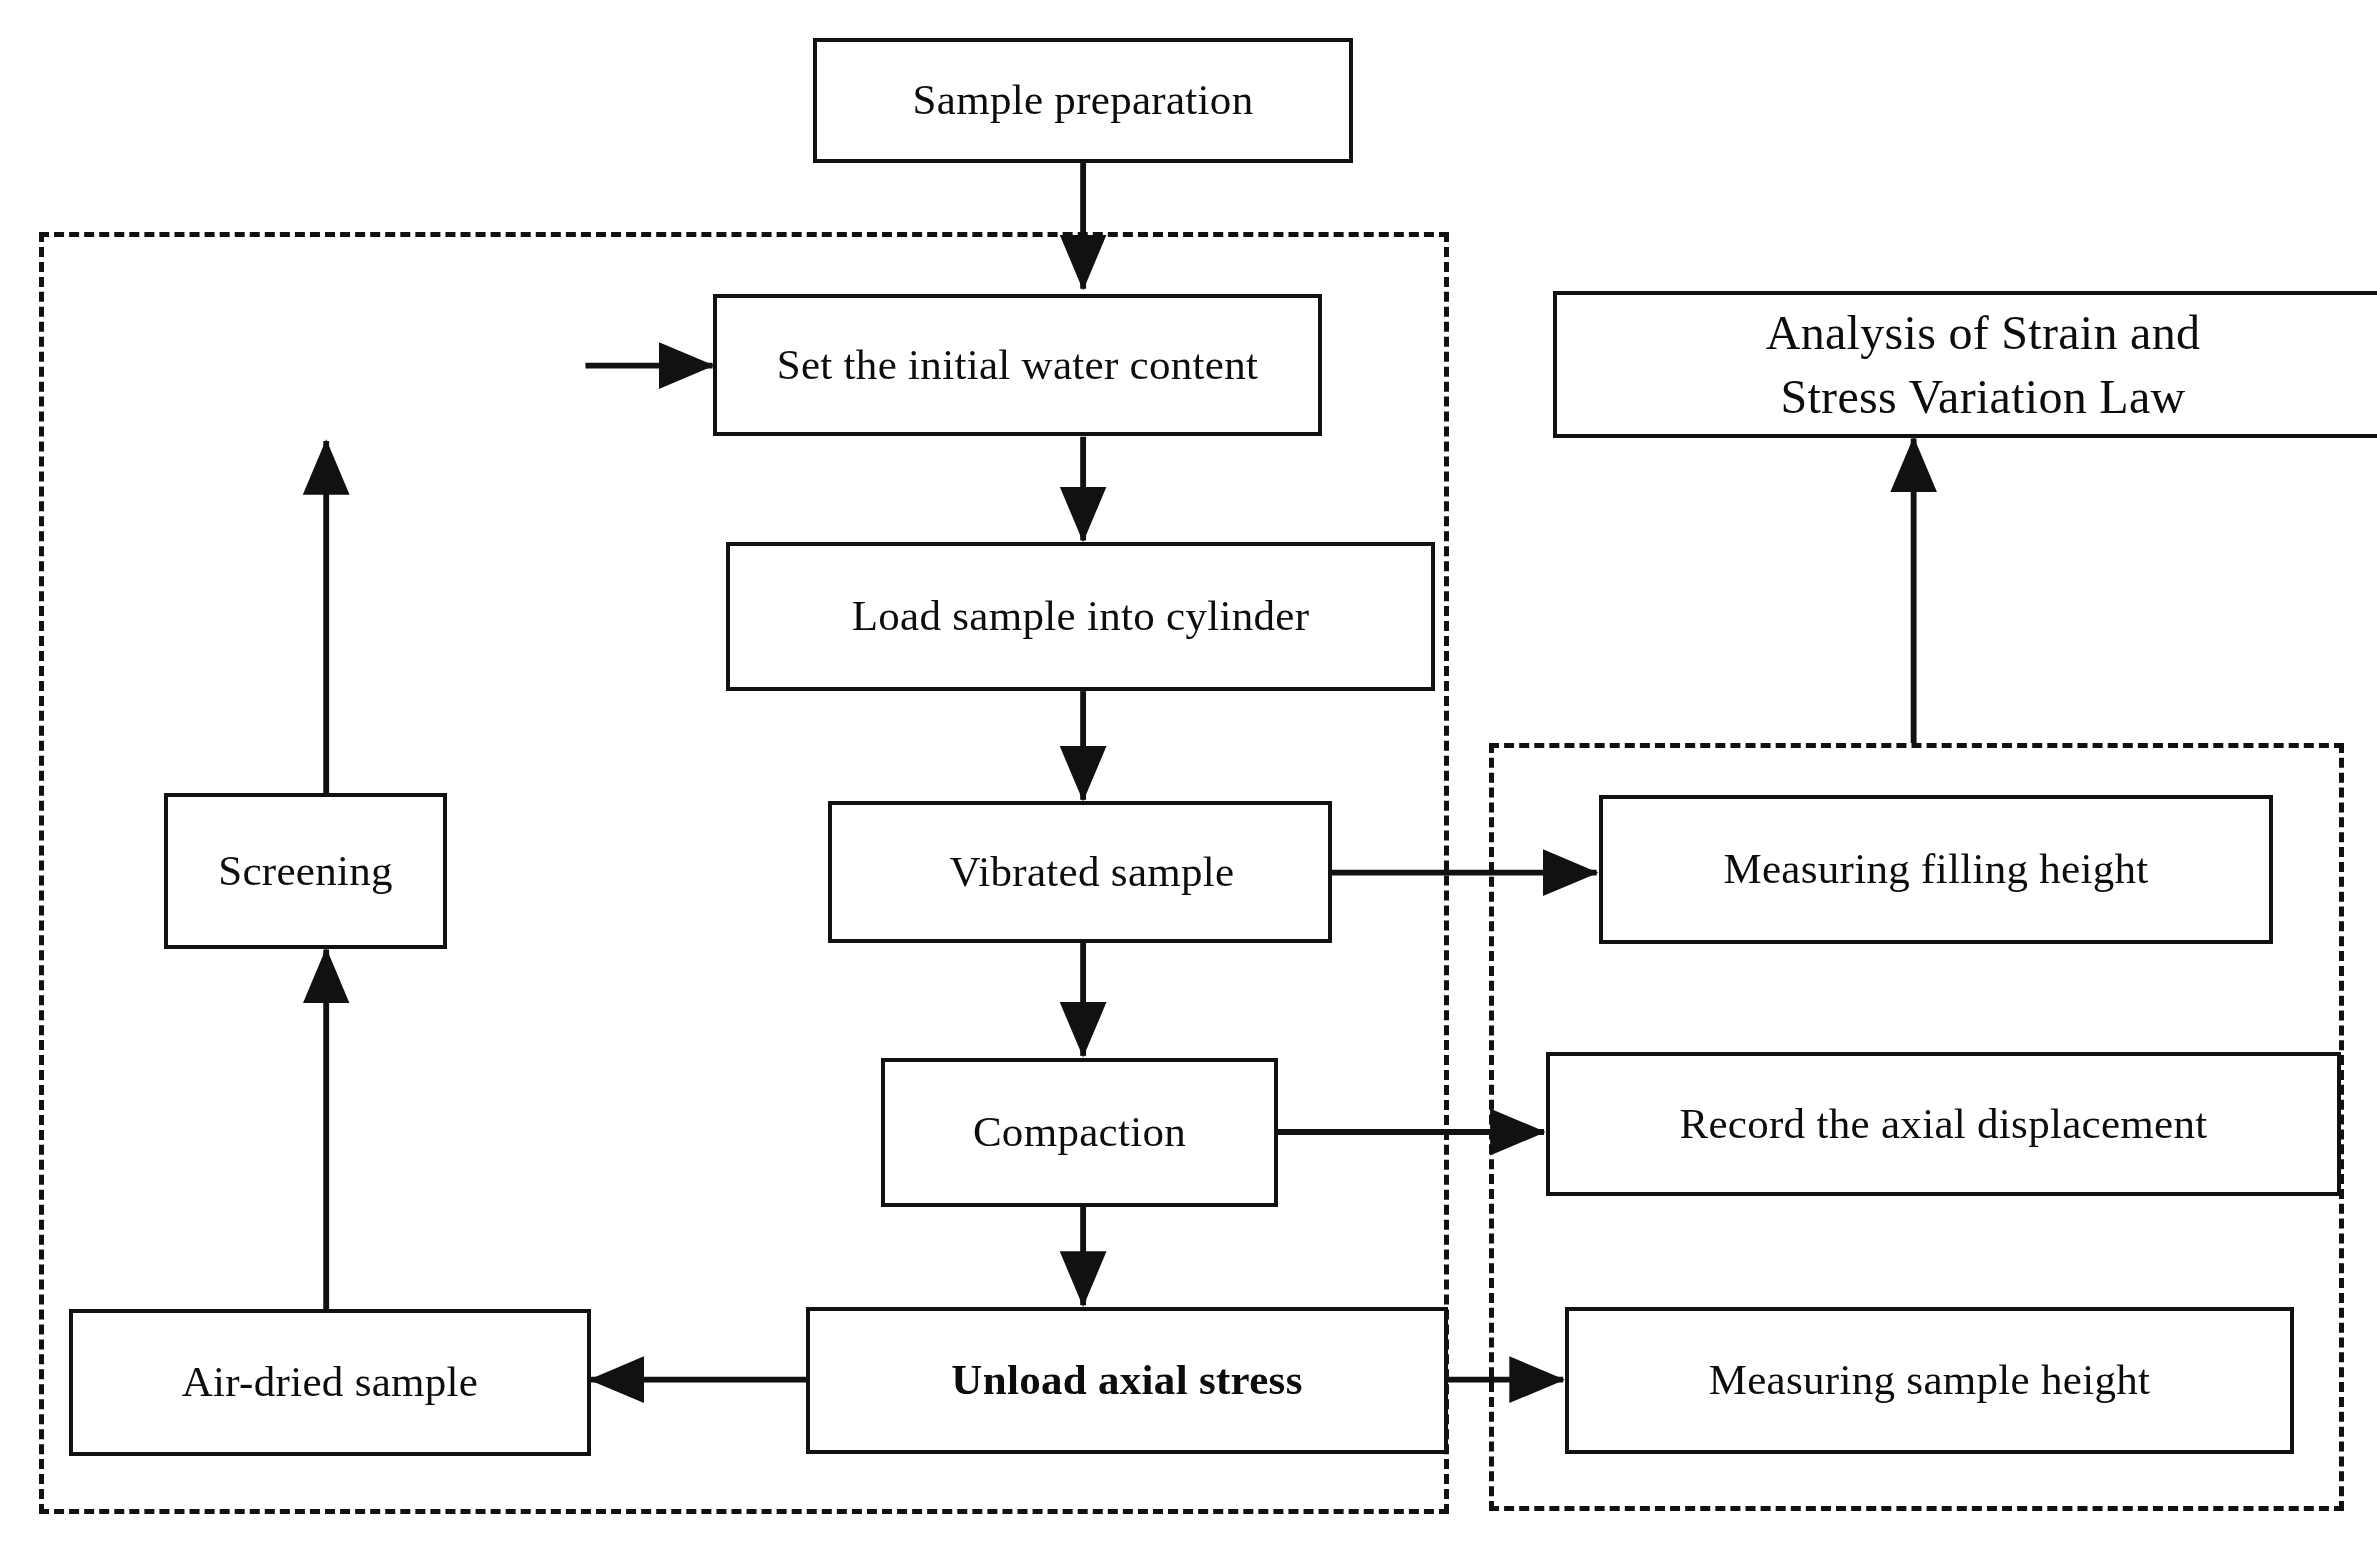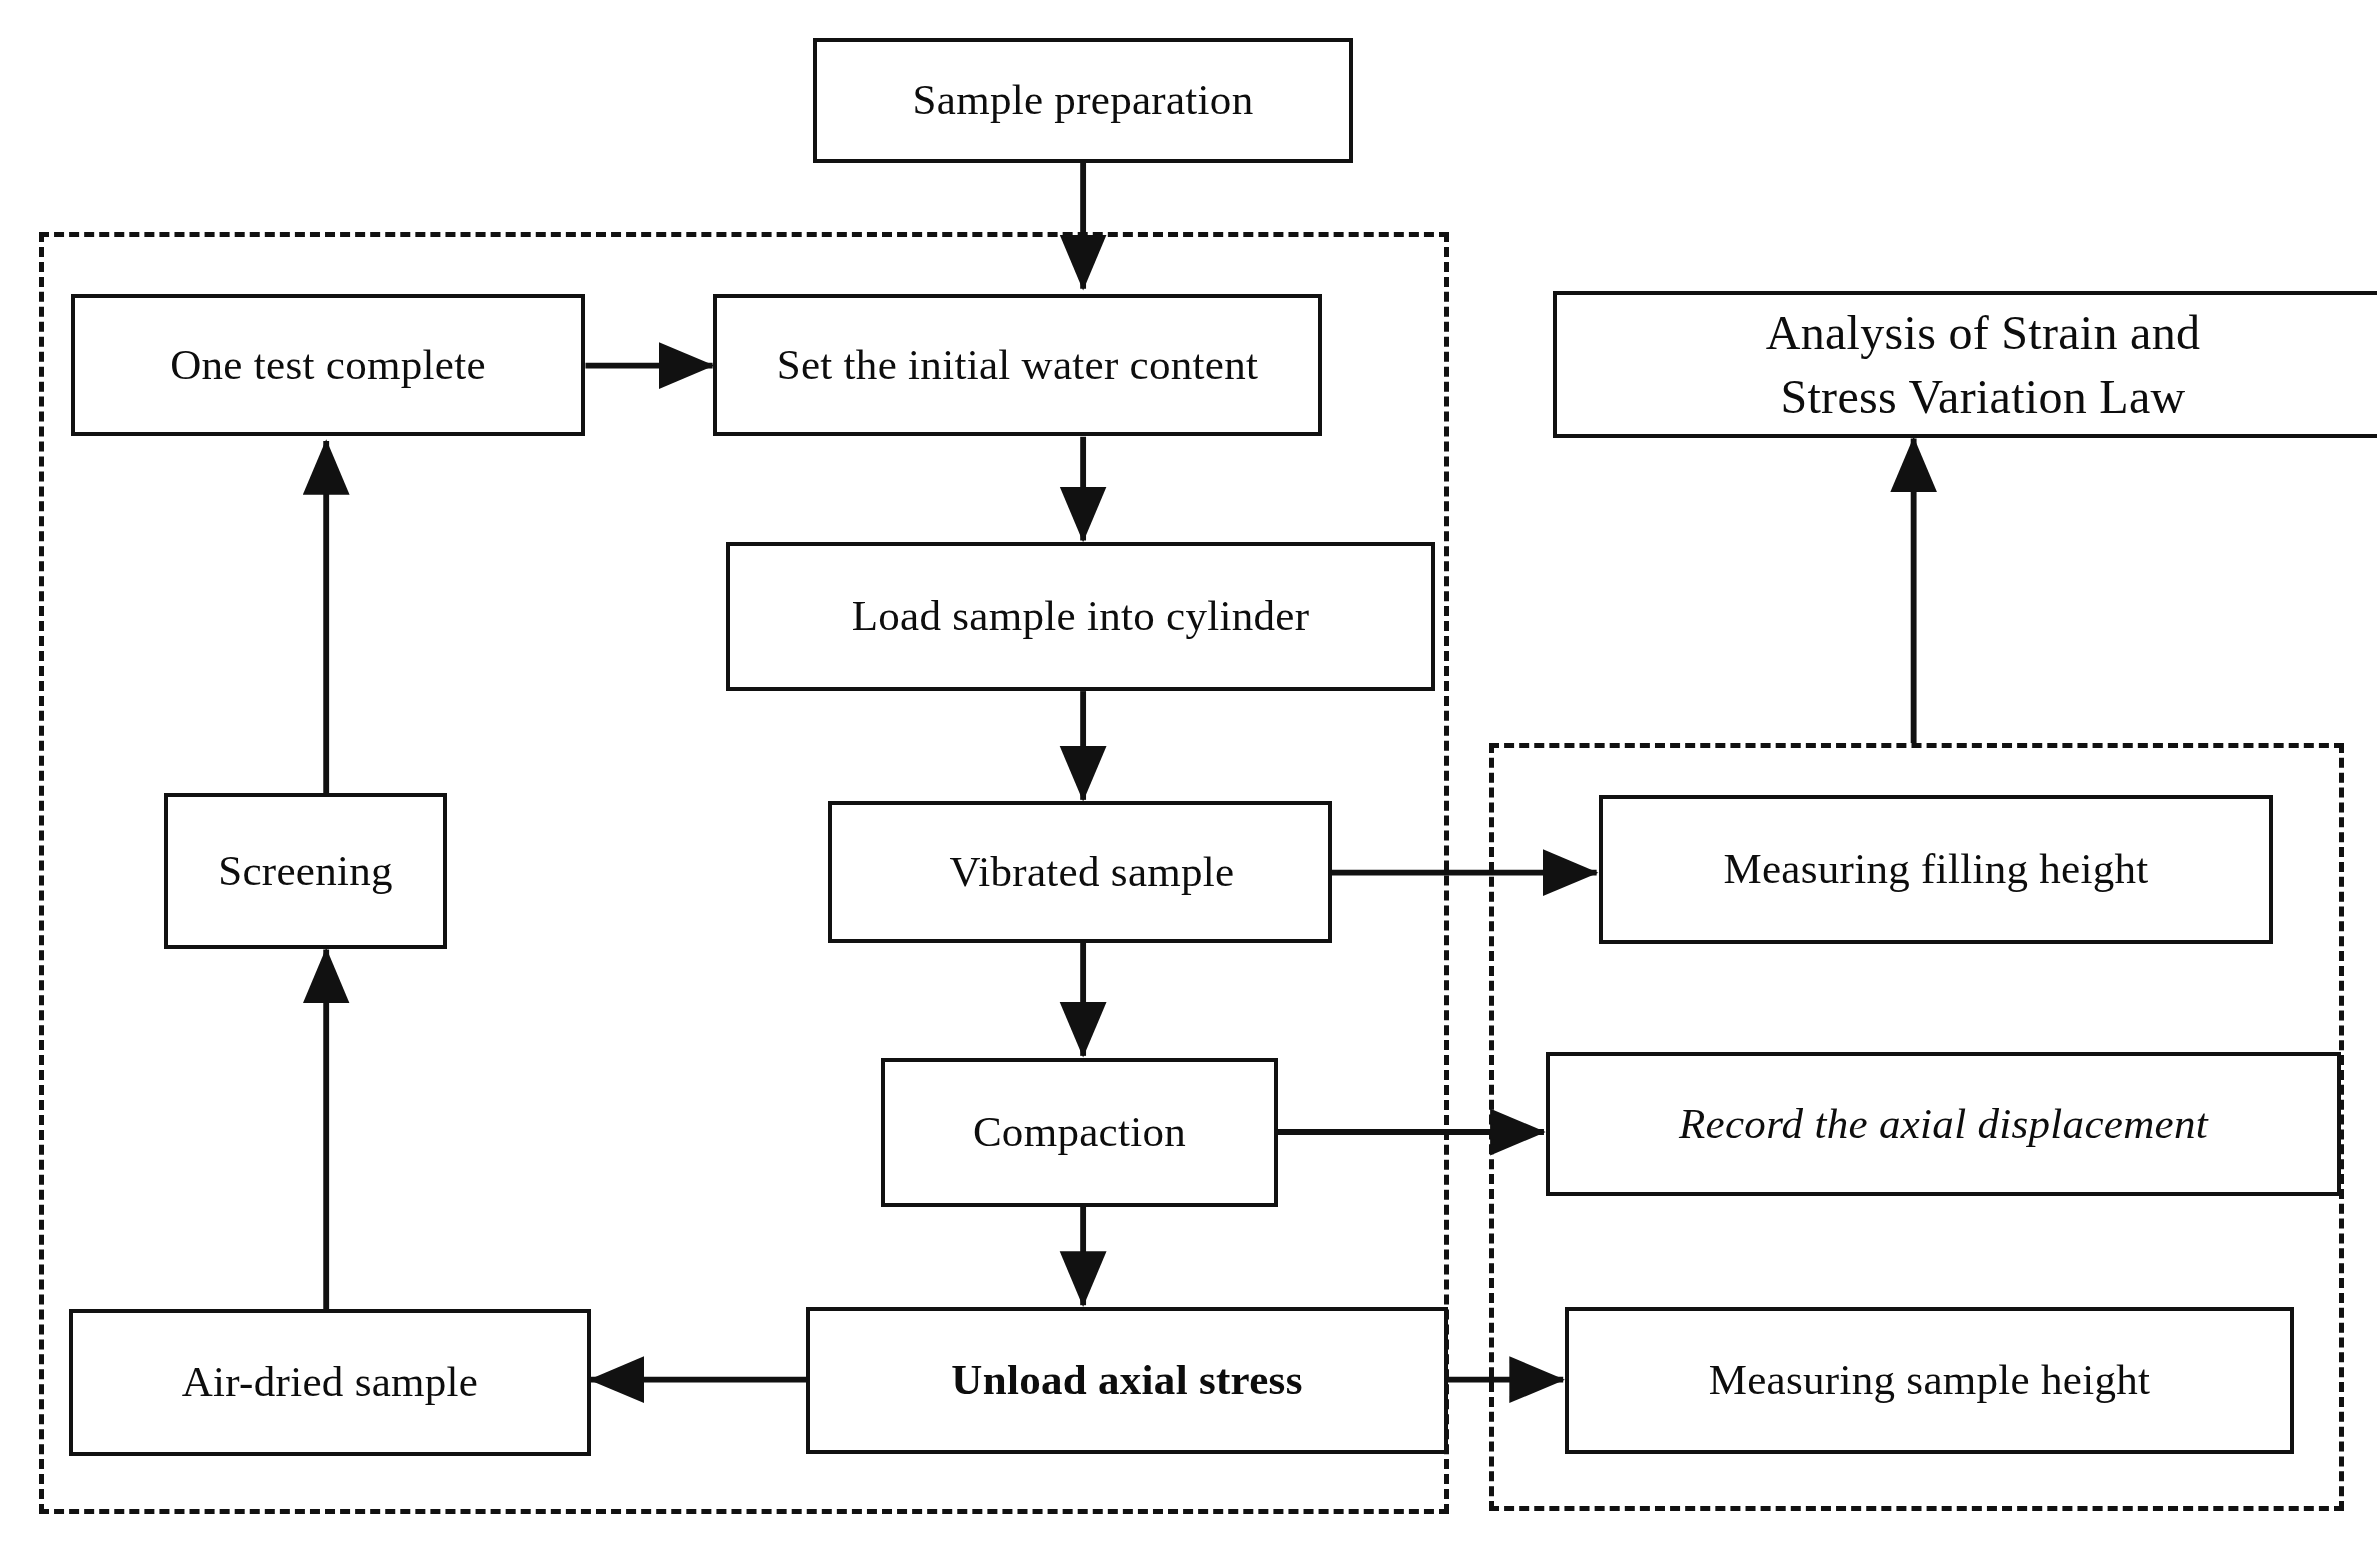--- a/index.html
+++ b/index.html
@@ -94,23 +94,20 @@
       <line x1="390" y1="948" x2="390" y2="527"></line>
 
       <line x1="2288" y1="888" x2="2288" y2="524"></line>
     </g>
   </svg>
 
   <div class="node" style="left:813px; top:38px; width:540px; height:125px;">
     <span>Sample preparation</span>
   </div>
 
-  <div class="node" style="left:71px; top:294px; width:514px; height:142px;">
-    <span>One test complete</span>
-  </div>
 
   <div class="node" style="left:713px; top:294px; width:609px; height:142px;">
     <span>Set the initial water content</span>
   </div>
 
   <div class="node two-line" style="left:1553px; top:291px; width:860px; height:147px;">
     <span>
       <span>Analysis of Strain and</span>
       <span>Stress Variation Law</span>
     </span>
@@ -129,21 +126,21 @@
   </div>
 
   <div class="node" style="left:881px; top:1058px; width:397px; height:149px;">
     <span>Compaction</span>
   </div>
 
   <div class="node" style="left:1599px; top:795px; width:674px; height:149px;">
     <span>Measuring filling height</span>
   </div>
 
-  <div class="node" style="left:1546px; top:1052px; width:795px; height:144px;font-style:italic;">
+  <div class="node" style="left:1546px; top:1052px; width:795px; height:144px;">
     <span>Record the axial displacement</span>
   </div>
 
   <div class="node" style="left:69px; top:1309px; width:522px; height:147px;">
     <span>Air-dried sample</span>
   </div>
 
   <div class="node" style="left:806px; top:1307px; width:642px; height:147px;font-weight:bold;">
     <span>Unload axial stress</span>
   </div>

